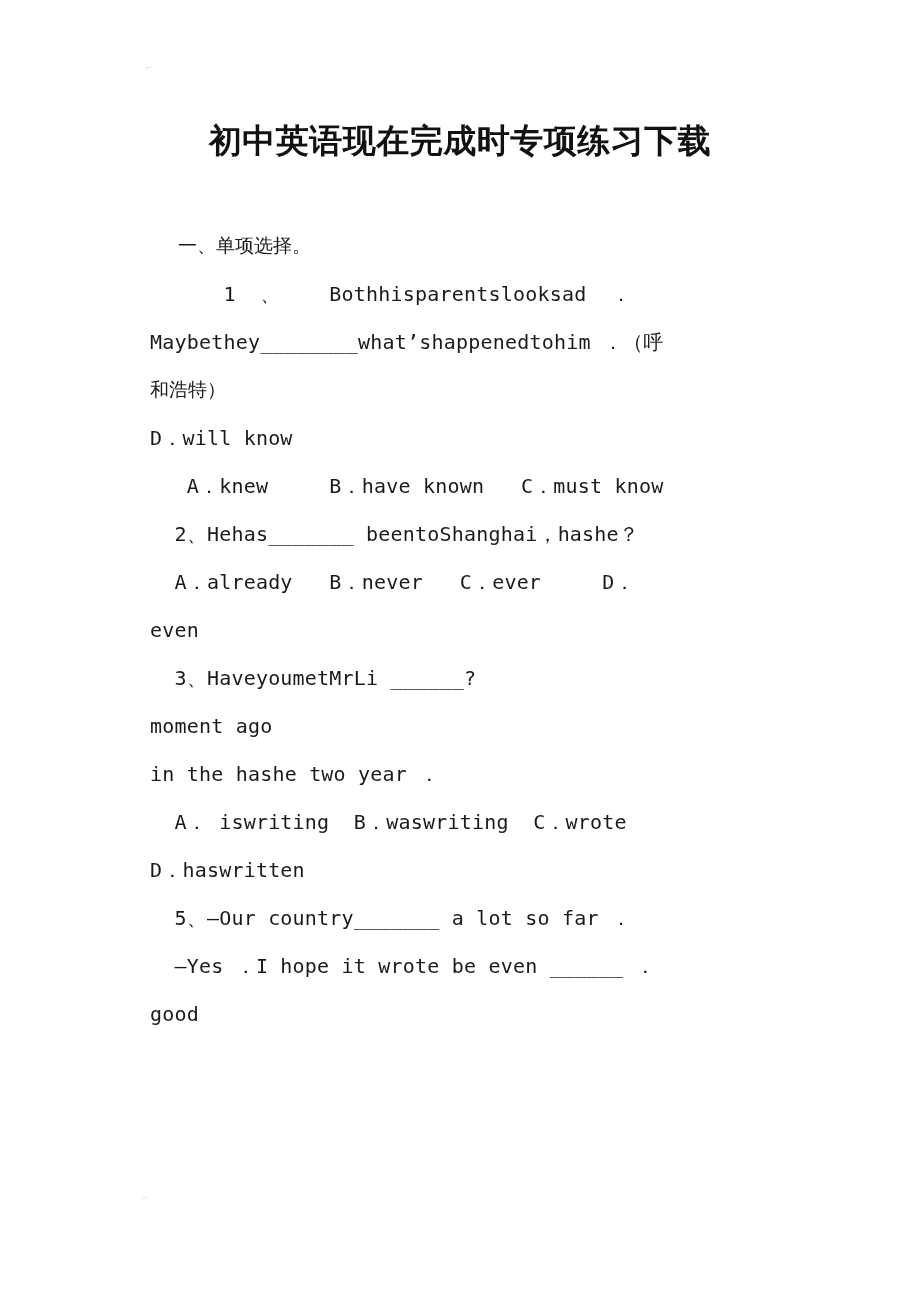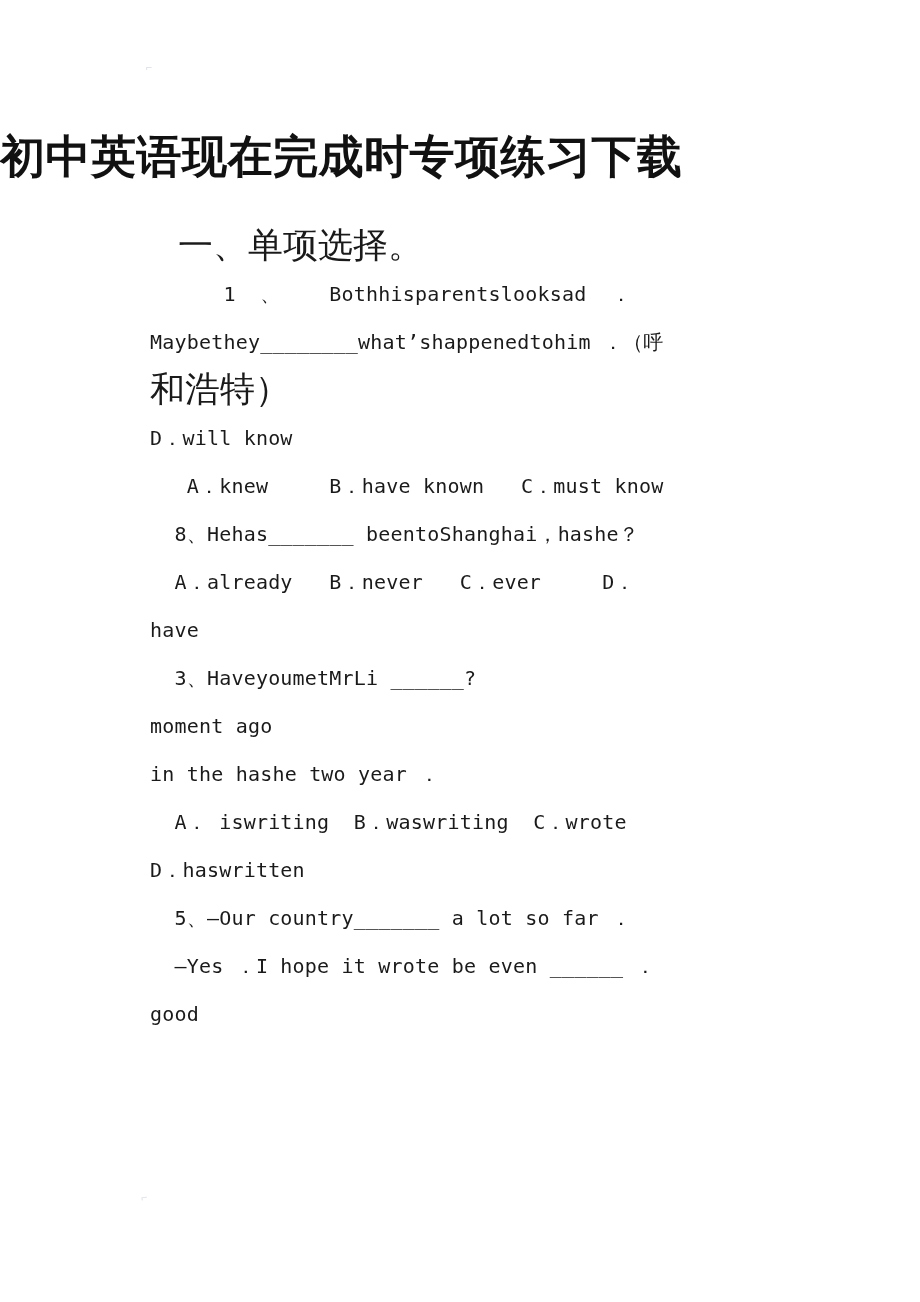--- a/index.html
+++ b/index.html
@@ -32,24 +32,24 @@
     user-select: none;
   }
   .artifact-top { left: 146px; top: 62px; }
   .artifact-bottom { left: 141px; top: 1192px; transform: rotate(-8deg); }
 
   .doc-title {
     position: absolute;
     left: 0;
     right: 0;
     top: 97px;
-    text-align: left;
+    text-align: center;
     font-family: Liberation Serif, serif;
     font-weight: bold;
-    font-size: 45px;
+    font-size: 33px;
     letter-spacing: 0.5px;
     color: #111;
   }
 
   .body-block {
     position: absolute;
     left: 150px;
     top: 222px;
     width: 620px;
   }
@@ -57,22 +57,22 @@
   .line {
     font-size: 28px;
     line-height: 48px;
     white-space: pre;
     color: #1a1a1a;
     font-family: "Liberation Serif", "DejaVu Serif", serif;
   }
 
   
   .cjk {
-    font-family: Liberation Serif, serif;
-    font-size: 35px;
+    font-family: Liberation Sans, sans-serif;
+    font-size: 19px;
   }
 
   .mono {
     font-family: "DejaVu Sans Mono", "Liberation Mono", monospace;
     font-size: 20px;
     letter-spacing: 0.2px;
   }
   .ind-2 { padding-left: 28px; }
 </style>
 </head>
@@ -88,23 +88,23 @@
 
     <div class="line cjk ind-2">一、单项选择。</div>
 
     <div class="line mono">      1  、    Bothhisparentslooksad  ．</div>
     <div class="line mono">Maybethey________what’shappenedtohim ．（呼</div>
     <div class="line cjk">和浩特）</div>
 
     <div class="line mono">D．will know</div>
     <div class="line mono">   A．knew     B．have known   C．must know</div>
 
-    <div class="line mono">  8、Hehas_______ beentoShanghai，hashe？</div>
+    <div class="line mono">  2、Hehas_______ beentoShanghai，hashe？</div>
     <div class="line mono">  A．already   B．never   C．ever     D．</div>
-    <div class="line mono">have</div>
+    <div class="line mono">even</div>
 
     <div class="line mono">  3、HaveyoumetMrLi ______?</div>
     <div class="line mono">moment ago</div>
 
     <div class="line mono">in the hashe two year ．</div>
     <div class="line mono">  A． iswriting  B．waswriting  C．wrote</div>
     <div class="line mono">D．haswritten</div>
 
     <div class="line mono">  5、—Our country_______ a lot so far ．</div>
     <div class="line mono">  —Yes ．I hope it wrote be even ______ ．</div>

